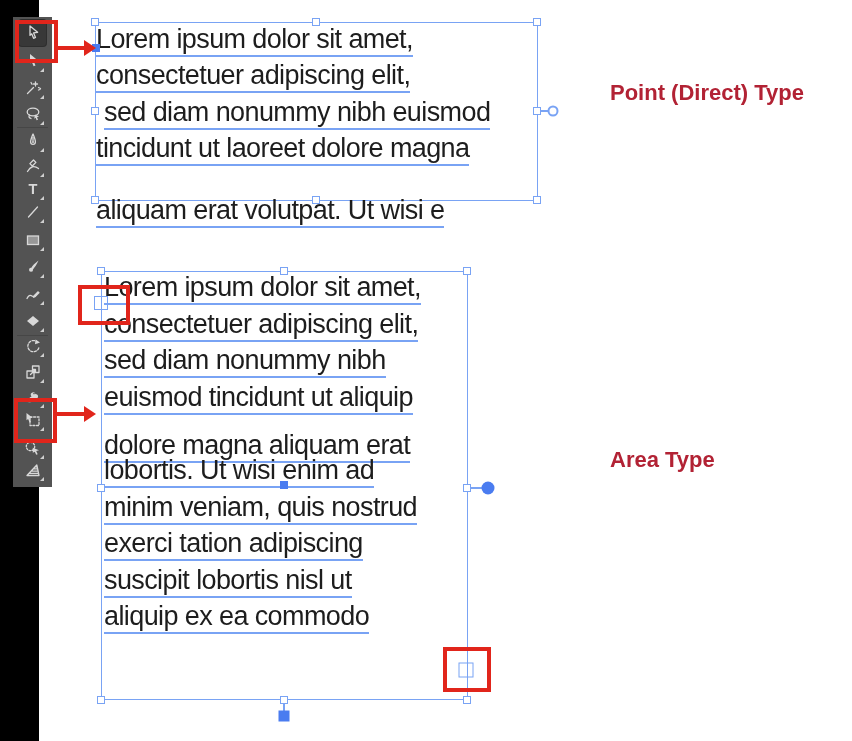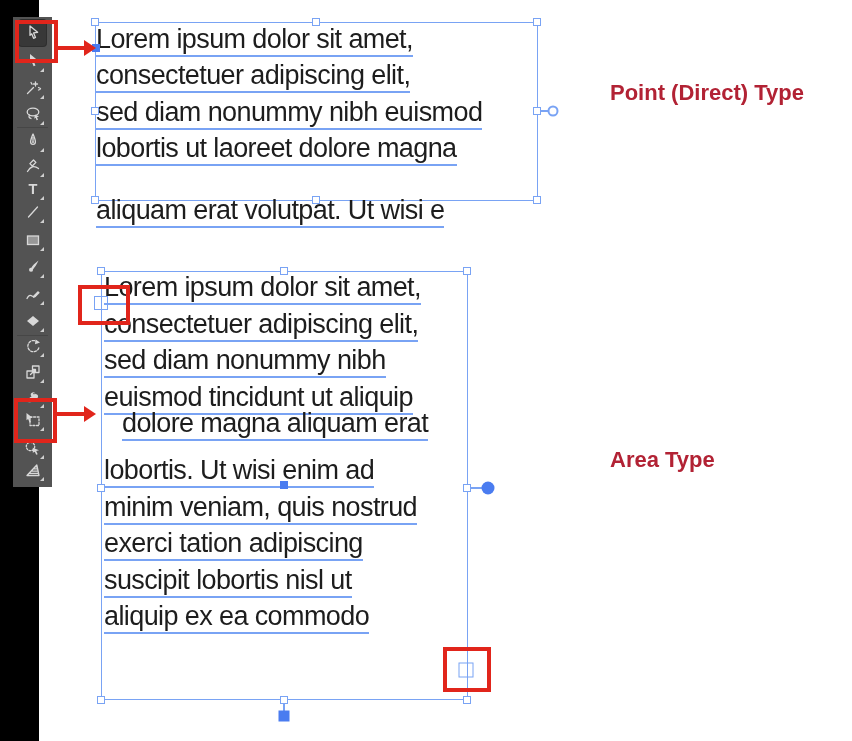--- a/index.html
+++ b/index.html
@@ -166,22 +166,22 @@
         <svg width="18" height="18" viewBox="0 0 18 18">
           <path stroke="#d8d8d8" stroke-width="1.3" fill="none" stroke-linecap="round" stroke-linejoin="round" d="M3 14.5 H15 M3 14.5 L12.8 4 L15 14.5 M5.2 12.3 H14.4 M7.3 10.1 H14 M9.4 7.9 H13.6 M11.2 5.9 H13.3"></path>
         </svg>
         <span class="fly"></span>
       </div>
     </div>
 
   <div class="frame" id="frame1" style="left:95px;top:22px;width:441px;height:177px;">
       <span class="tline" style="left: 0px; top: 0.5px;">Lorem ipsum dolor sit amet,</span>
       <span class="tline" style="left: 0px; top: 37.1px;">consectetuer adipiscing elit,</span>
-      <span class="tline" style="left: 0px; top: 73.7px;">sed diam nonummy nibh euismod</span>
-      <span class="tline" style="left: 0px; top: 110.3px;">lobortis ut laoreet dolore magna</span>
+      <span class="tline" style="left: 8px; top: 73.7px;">sed diam nonummy nibh euismod</span>
+      <span class="tline" style="left: 0px; top: 110.3px;">tincidunt ut laoreet dolore magna</span>
       <span class="tline" style="left: 0px; top: 146.9px; margin-top: 25px;">aliquam erat volutpat. Ut wisi e</span>
     </div>
 
   <div id="f1-extras">
       <div class="h" style="left: 95px; top: 22px;"></div>
       <div class="h" style="left: 316px; top: 22px;"></div>
       <div class="h" style="left: 537px; top: 22px;"></div>
       <div class="h" style="left: 95px; top: 111px;"></div>
       <div class="h" style="left: 537px; top: 111px;"></div>
       <div class="h" style="left: 95px; top: 200px;"></div>
@@ -190,21 +190,21 @@
       <div class="fsq" style="left: 96px; top: 48px; width: 8px; height: 8px; transform: translate(-50%, -50%);"></div>
       <div class="stem" style="left: 541px; top: 110.2px; width: 8px; height: 1.6px;"></div>
       <div class="circ hollow" style="left: 553px; top: 111px;"></div>
     </div>
 
   <div class="frame" id="frame2" style="left:101px;top:271px;width:365px;height:427px;">
       <span class="tline" style="left: 2px; top: 0px;">Lorem ipsum dolor sit amet,</span>
       <span class="tline" style="left: 2px; top: 36.6px;">consectetuer adipiscing elit,</span>
       <span class="tline" style="left: 2px; top: 73.2px;">sed diam nonummy nibh</span>
       <span class="tline" style="left: 2px; top: 109.8px;">euismod tincidunt ut aliquip</span>
-      <span class="tline" style="left: 2px; top: 136px; margin-left: 18px;">dolore magna aliquam erat</span>
+      <span class="tline" style="left: 2px; top: 158px;">dolore magna aliquam erat</span>
       <span class="tline" style="left: 2px; top: 183px;">lobortis. Ut wisi enim ad</span>
       <span class="tline" style="left: 2px; top: 219.6px;">minim veniam, quis nostrud</span>
       <span class="tline" style="left: 2px; top: 256.2px;">exerci tation adipiscing</span>
       <span class="tline" style="left: 2px; top: 292.8px;">suscipit lobortis nisl ut</span>
       <span class="tline" style="left: 2px; top: 329.4px;">aliquip ex ea commodo</span>
     </div>
   <div id="f2-extras">
       <div class="h" style="left: 101px; top: 271px;"></div>
       <div class="h" style="left: 284px; top: 271px;"></div>
       <div class="h" style="left: 467px; top: 271px;"></div>

